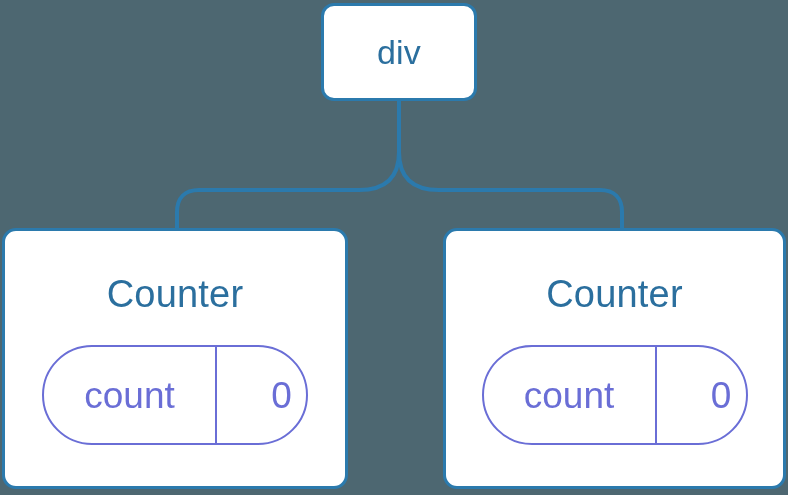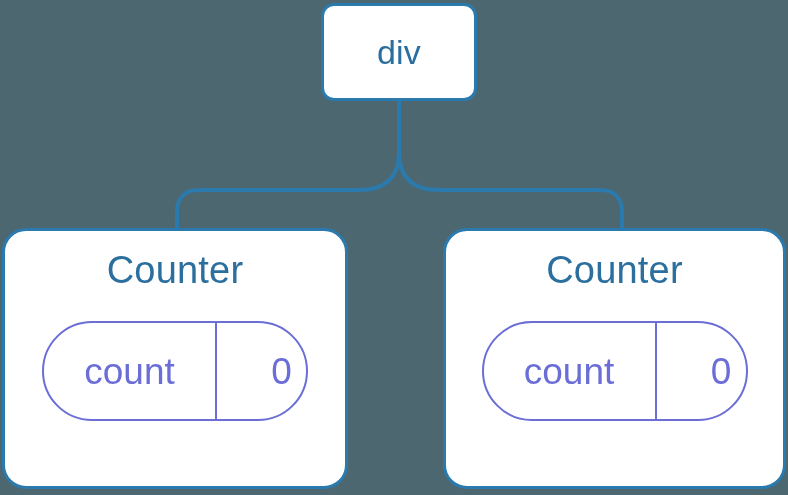--- a/index.html
+++ b/index.html
@@ -53,22 +53,22 @@
     font-size: 34px;
     color: #2b6f9e;
     letter-spacing: 0.2px;
     line-height: 1;
   }
 
   
   .component-node {
     top: 228px;
     height: 261px;
-    border-radius: 24px;
-    padding-top: 20px;
+    border-radius: 14px;
+    padding-top: 44px;
   }
   #node-counter-left {
     left: 2px;
     width: 346px;
   }
   #node-counter-right {
     left: 443px;
     width: 343px;
   }
   .component-node .node-title {

